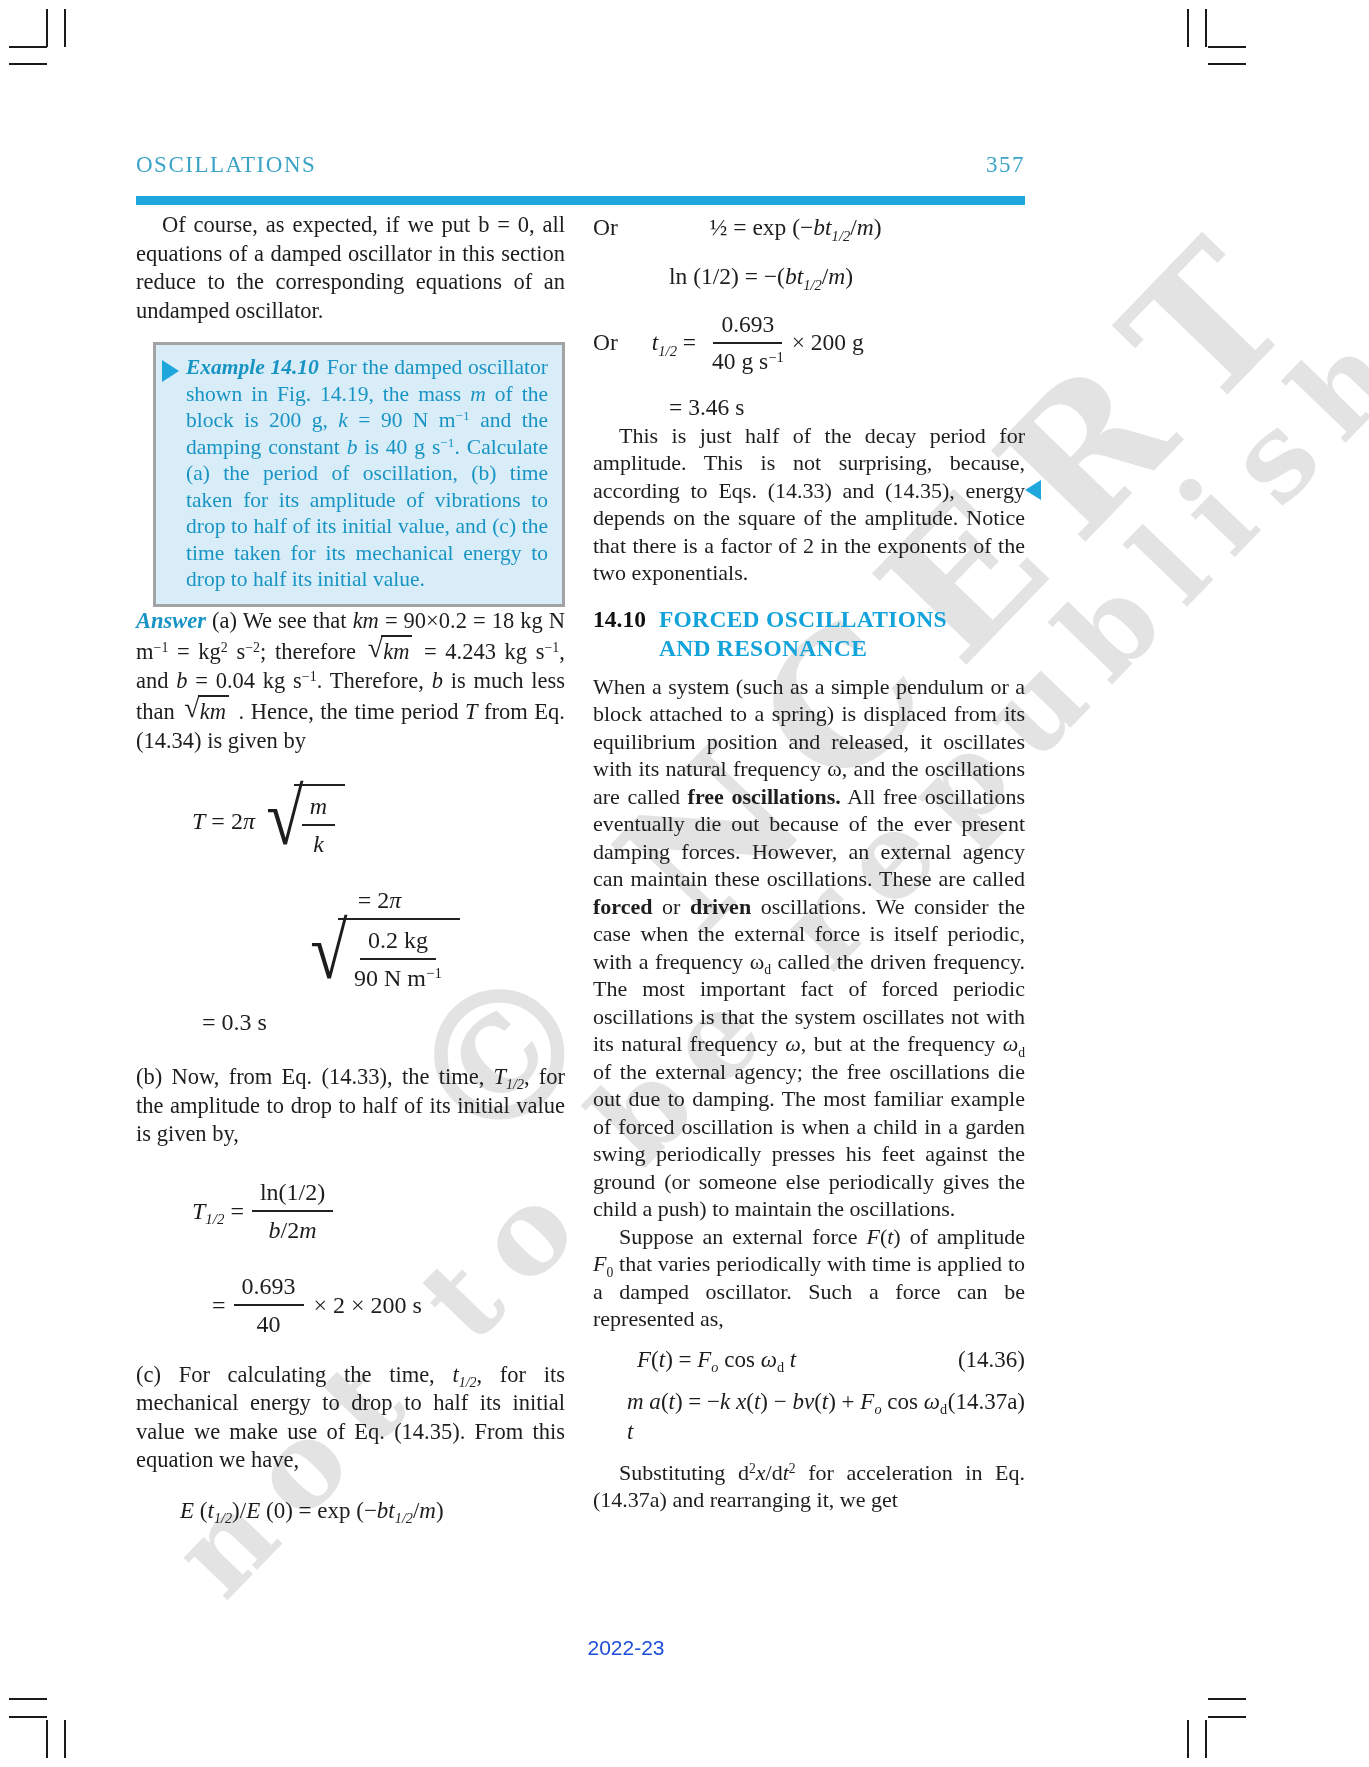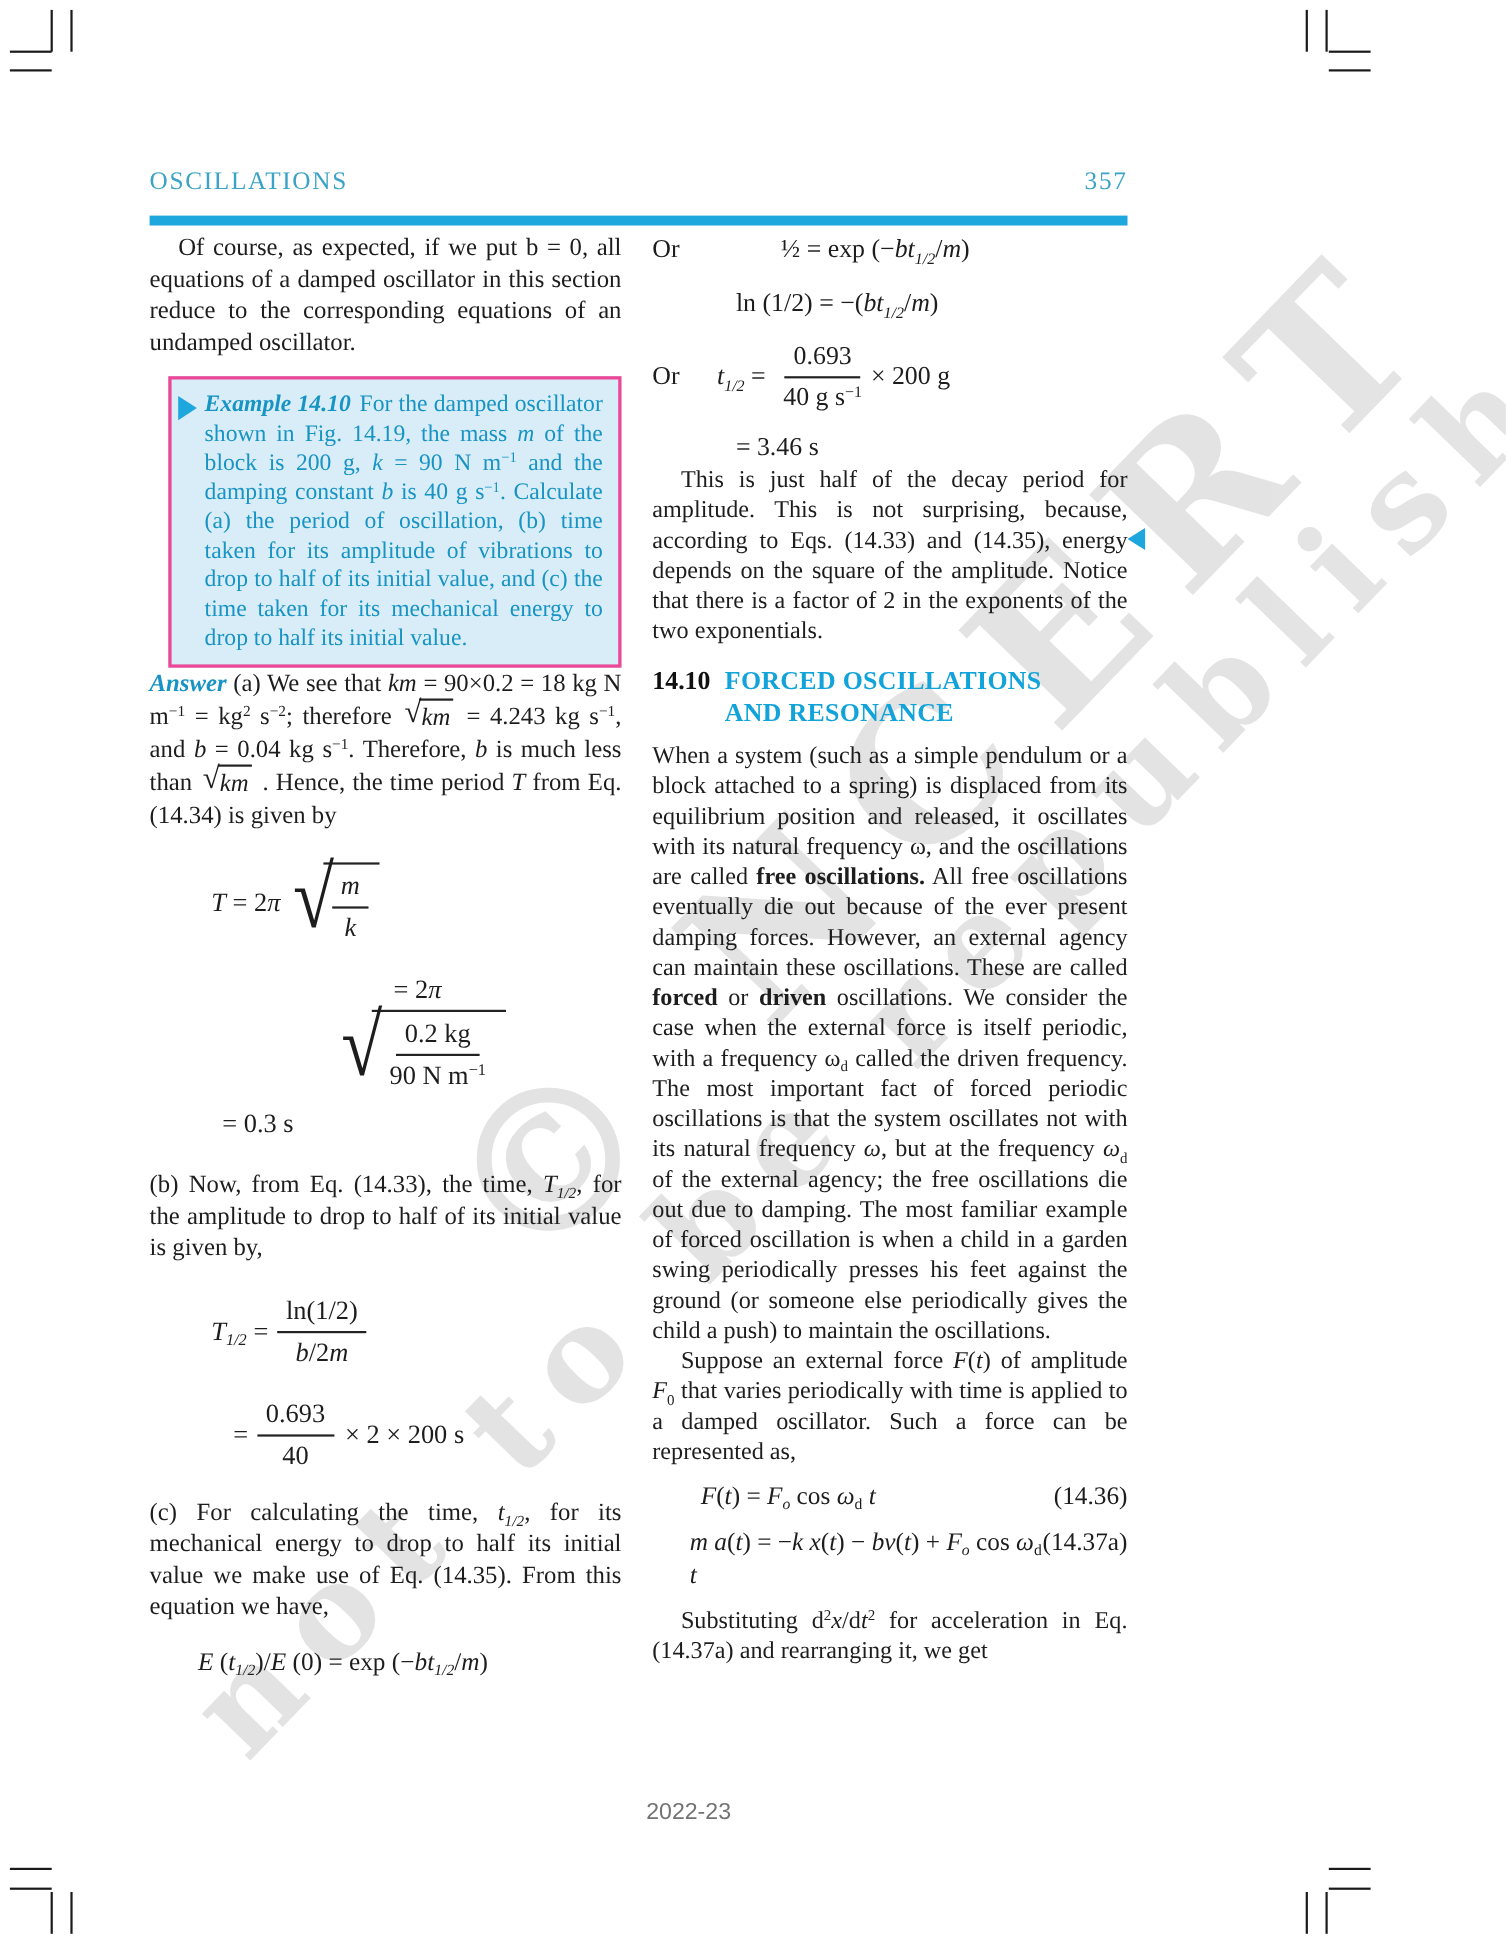--- a/index.html
+++ b/index.html
@@ -28,21 +28,21 @@
   .col{position:absolute;z-index:1;top:211px;text-align:justify;}
   .col-left{left:136px;width:429px;font-size:22.5px;line-height:28.5px;}
   .col-right{left:593px;width:432px;font-size:22px;line-height:27.5px;}
   p.body{margin:0;}
   .indent{text-indent:26px;}
   sup{font-size:.62em;line-height:0;position:relative;top:-.5em;vertical-align:baseline;}
   sub{font-size:.62em;line-height:0;position:relative;top:.38em;vertical-align:baseline;}
   
   .example-box{
     position:relative;margin:17px 0 0 17px;background:var(--example-bg,#d8edf8);
-    border:3px solid #ec4899;padding:9px 14px 11px 30px;
+    border:3px solid #a3a3a3;padding:9px 14px 11px 30px;
     color:var(--example-text,#1894c4);font-size:21.5px;line-height:26.5px;text-align:justify;
   }
   .ex-arrow{
     position:absolute;left:6px;top:15px;width:0;height:0;
     border-top:11px solid transparent;border-bottom:11px solid transparent;
     border-left:17px solid var(--accent-bar,#1ea7dc);
   }
   .ex-label{font-weight:700;font-style:italic;margin-right:8px;}
   .answer-para{margin-top:14px;}
   .answer-label{font-weight:700;font-style:italic;color:var(--example-text,#1894c4);}
@@ -83,21 +83,21 @@
   .section-heading{display:flex;gap:13px;margin:18px 0 10px 0;font-weight:700;font-size:23.5px;line-height:29px;text-align:left;}
   .sec-num{color:#101010;}
   .sec-title{color:var(--section-title,#12a3da);letter-spacing:.3px;}
   .para-suppose,.para-motion,.para-subst{text-indent:26px;}
   .eq-numbered{display:flex;justify-content:space-between;align-items:flex-start;font-size:23px;line-height:1.3;text-align:left;}
   #reqf{margin:12px 0 12px 44px;}
   #reqm{margin:12px 0 12px 34px;}
   
   .page-footer{
     position:absolute;z-index:1;left:47px;top:1636px;width:1158px;text-align:center;
-    font-family:"Liberation Sans",sans-serif;font-size:21px;color:#737373;
+    font-family:"Liberation Sans",sans-serif;font-size:21px;color:#1d4ed8;
   }
 </style>
 </head>
 <body>
 
 <div class="sheet">
 
   <div class="cm cm-v" style="left:46px;top:9px;height:38px;"></div>
   <div class="cm cm-v" style="left:64px;top:9px;height:38px;"></div>
   <div class="cm cm-h" style="left:9px;top:46px;width:38px;"></div>

